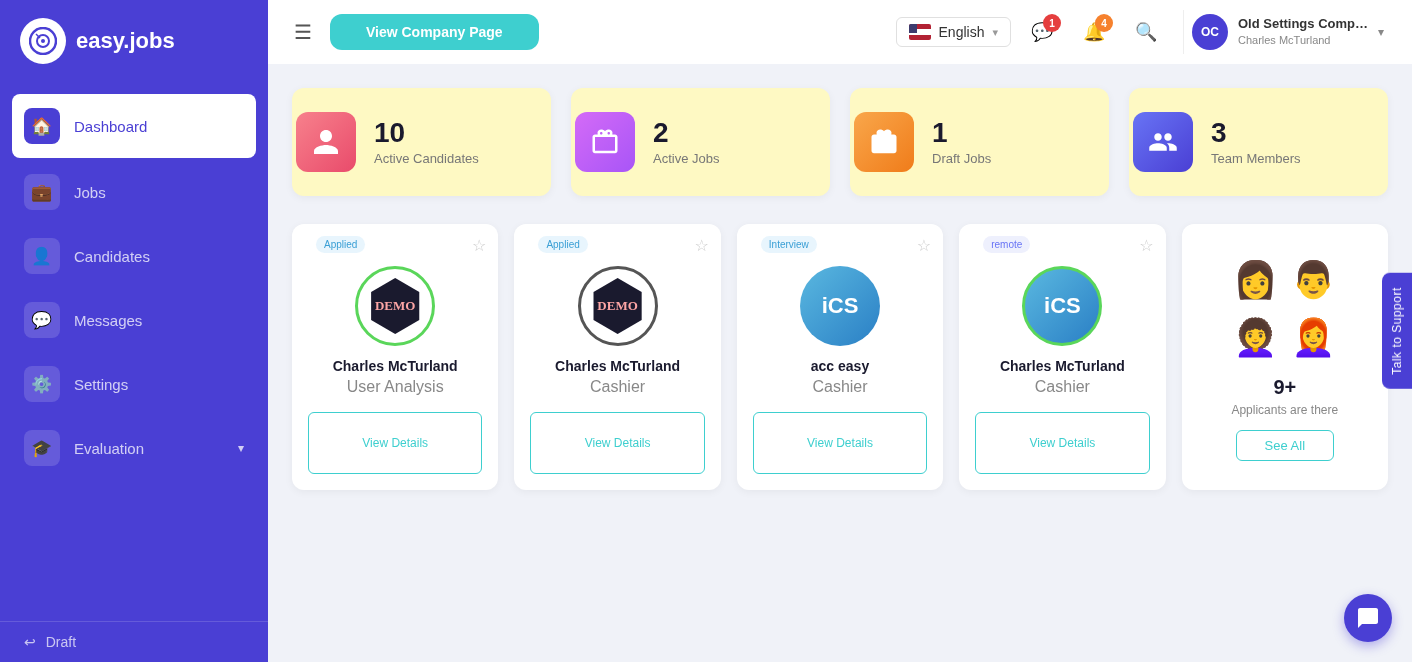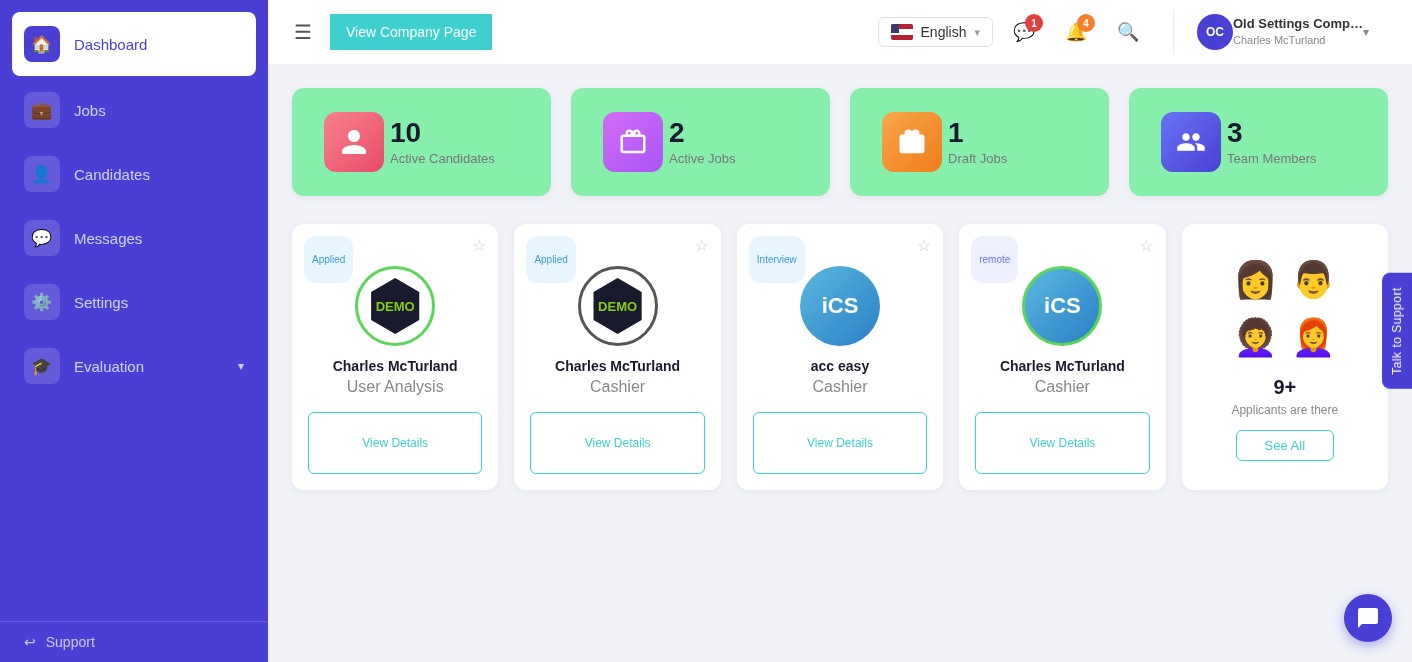--- a/index.html
+++ b/index.html
@@ -116,24 +116,24 @@
       border: none;
       cursor: pointer;
       font-size: 20px;
       color: #555;
       padding: 6px;
     }
     .view-company-btn {
       background: #3ecfcf;
       color: white;
       border: none;
-      padding: 10px 16px;
-      border-radius: 0;
+      padding: 10px 36px;
+      border-radius: 12px;
       font-size: 14px;
-      font-weight: 400;
+      font-weight: 700;
       cursor: pointer;
     }
     .header-spacer { flex: 1; }
     .lang-selector {
       display: flex;
       align-items: center;
       gap: 8px;
       border: 1px solid #e0e0e0;
       border-radius: 6px;
       padding: 6px 12px;
@@ -182,23 +182,24 @@
       font-size: 10px;
       display: flex;
       align-items: center;
       justify-content: center;
       font-weight: bold;
     }
     .badge.orange { background: #f6812d; }
     .company-info {
       display: flex;
       align-items: center;
-      padding: 4px 23px;
+      gap: 10px;
+      padding: 4px 8px;
       border-left: 1px solid #eee;
-      margin-left: 12px;
+      margin-left: 4px;
     }
     .company-avatar {
       width: 36px;
       height: 36px;
       background: #4a3fd4;
       border-radius: 50%;
       display: flex;
       align-items: center;
       justify-content: center;
       color: white;
@@ -219,26 +220,26 @@
     }
 
     
     .stats-grid {
       display: grid;
       grid-template-columns: repeat(4, 1fr);
       gap: 20px;
       margin-bottom: 28px;
     }
     .stat-card {
-      background: #86efac;
+      background: #fef9c3;
       border-radius: 12px;
-      padding: 24px 32px;
-      display: flex;
-      align-items: center;
-      gap: 6px;
+      padding: 24px 4px;
+      display: flex;
+      align-items: center;
+      gap: 18px;
       box-shadow: 0 2px 8px rgba(0,0,0,0.05);
     }
     .stat-icon {
       width: 60px;
       height: 60px;
       border-radius: 12px;
       display: flex;
       align-items: center;
       justify-content: center;
       font-size: 26px;
@@ -269,25 +270,25 @@
       padding: 18px 16px 16px;
       display: flex;
       flex-direction: column;
       align-items: center;
       position: relative;
       box-shadow: 0 2px 8px rgba(0,0,0,0.05);
     }
     .applicant-badge {
       position: absolute;
       top: 12px;
-      left: 12px;
+      left: 24px;
       background: #e8f5fd;
       color: #3a9fd5;
       font-size: 10px;
-      padding: 18px 8px;
+      padding: 3px 8px;
       border-radius: 12px;
       font-weight: 500;
     }
     .applicant-badge.interview { background: #e8f5fd; color: #3a9fd5; }
     .applicant-badge.remote { background: #eef0fd; color: #6874f5; }
     .applicant-star {
       position: absolute;
       top: 12px;
       right: 12px;
       color: #ccc;
@@ -309,23 +310,24 @@
       border-color: #555;
     }
     .demo-hex {
       width: 56px;
       height: 56px;
       background: #1a1a2e;
       clip-path: polygon(50% 0%, 93% 25%, 93% 75%, 50% 100%, 7% 75%, 7% 25%);
       display: flex;
       align-items: center;
       justify-content: center;
-      color: #84cc16;
+      color: #fca5a5;
       font-size: 13px;
       font-weight: bold;
+      font-family: Liberation Serif, serif;
     }
     .ics-avatar {
       width: 80px;
       height: 80px;
       border-radius: 50%;
       background: linear-gradient(135deg, #5ab8e0, #2a7fc5);
       display: flex;
       align-items: center;
       justify-content: center;
       color: white;
@@ -435,20 +437,31 @@
       font-size: 22px;
       cursor: pointer;
       box-shadow: 0 4px 12px rgba(74,63,212,0.4);
       z-index: 100;
     }
   </style>
 </head>
 <body>
 
 <div class="sidebar">
+  <div class="sidebar-logo">
+    <div class="logo-icon">
+      <svg width="28" height="28" viewBox="0 0 28 28" fill="none">
+        <circle cx="14" cy="14" r="13" stroke="#4a3fd4" stroke-width="2.5" fill="white"></circle>
+        <circle cx="14" cy="14" r="6" stroke="#4a3fd4" stroke-width="2"></circle>
+        <circle cx="14" cy="14" r="2" fill="#4a3fd4"></circle>
+        <line x1="7" y1="7" x2="11" y2="11" stroke="#4a3fd4" stroke-width="1.5"></line>
+      </svg>
+    </div>
+    <span class="logo-text">easy.jobs</span>
+  </div>
 
   <nav class="sidebar-nav">
     <div class="nav-item active">
       <div class="nav-icon">🏠</div>
       <span class="nav-label">Dashboard</span>
     </div>
     <div class="nav-item">
       <div class="nav-icon">💼</div>
       <span class="nav-label">Jobs</span>
     </div>
@@ -466,21 +479,21 @@
     </div>
     <div class="nav-item has-arrow">
       <div class="nav-icon">🎓</div>
       <span class="nav-label">Evaluation</span>
       <span class="nav-arrow">▾</span>
     </div>
   </nav>
 
   <div class="sidebar-bottom">
     <span>↩</span>
-    <span>Support</span>
+    <span>Draft</span>
   </div>
 </div>
 
 <div class="main">
 
   <div class="header">
     <button class="hamburger-btn">☰</button>
     <button class="view-company-btn">View Company Page</button>
     <div class="header-spacer"></div>
 

